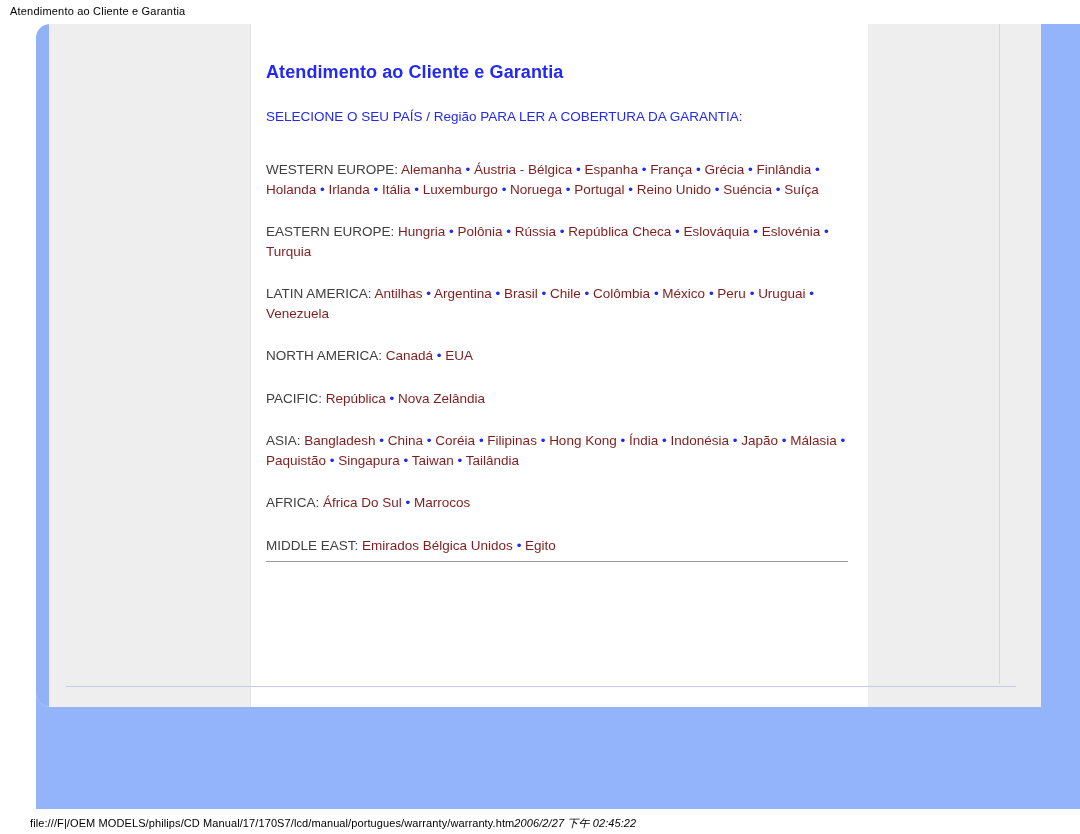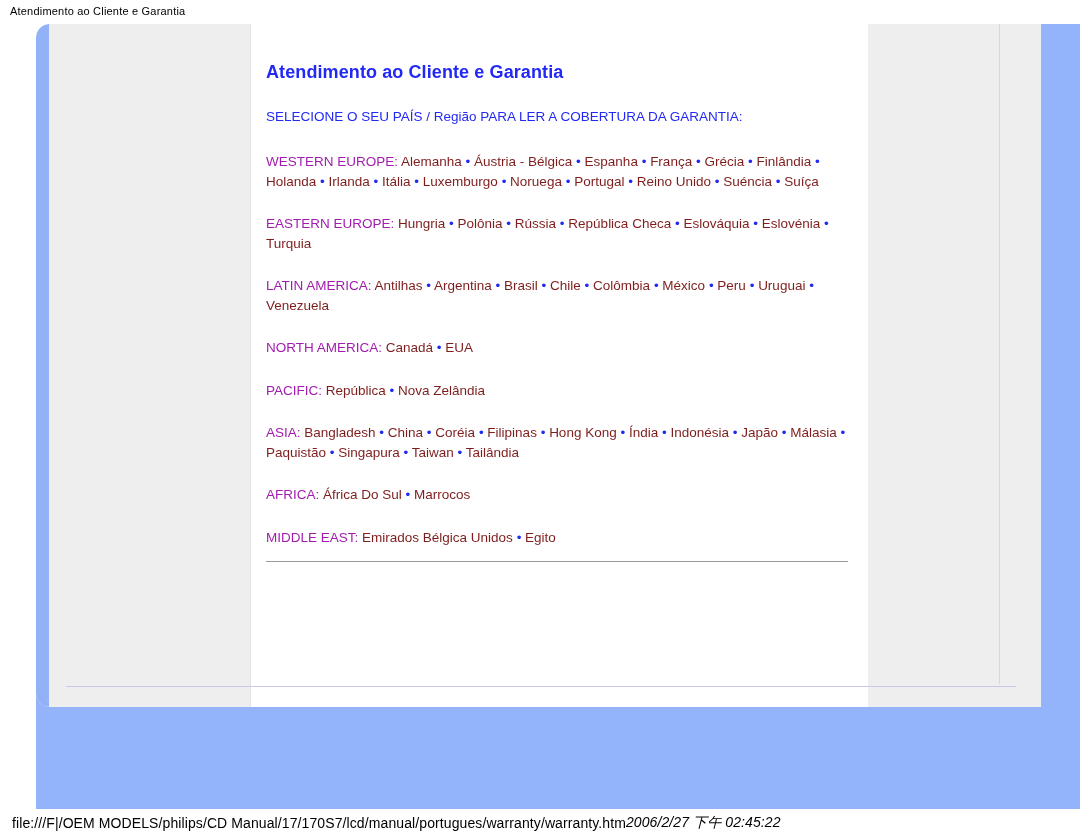--- a/index.html
+++ b/index.html
@@ -27,26 +27,26 @@
   }
 
   
   .status-bar {
     position: absolute;
     left: 0;
     bottom: 0;
     width: 964px;
     height: 22px;
     background: #ffffff;
-    font-size: 14px;
+    font-size: 11px;
     color: #000000;
     display: flex;
     align-items: center;
     box-sizing: border-box;
-    padding-left: 12px;
+    padding-left: 30px;
     white-space: nowrap;
     letter-spacing: 0.1px;
   }
   .status-bar .st-time { padding-left: 0px; font-style: italic; }
 
   
   .blue-bottom {
     position: absolute;
     left: 36px;
     top: 690px;
@@ -154,30 +154,30 @@
   .doc-title {
     font-size: 18px;
     font-weight: bold;
     color: #2329f5;
     margin: 0 0 26px 0;
     letter-spacing: 0.1px;
   }
   .select-line {
     font-size: 13.5px;
     color: #2329f5;
-    margin: 0 0 28px 0;
+    margin: 0 0 36px 0;
   }
   .region-block {
     font-size: 13.5px;
     line-height: 19.5px;
     margin: 0 0 23px 0;
     color: #2329f5;
   }
   .region-label {
-    color: #a21caf;
+    color: #404040;
   }
   .region-sep {
     color: #2329f5;
   }
   .country {
     color: #7f1d1d;
     text-decoration: none;
     cursor: pointer;
   }
   .hrule {

